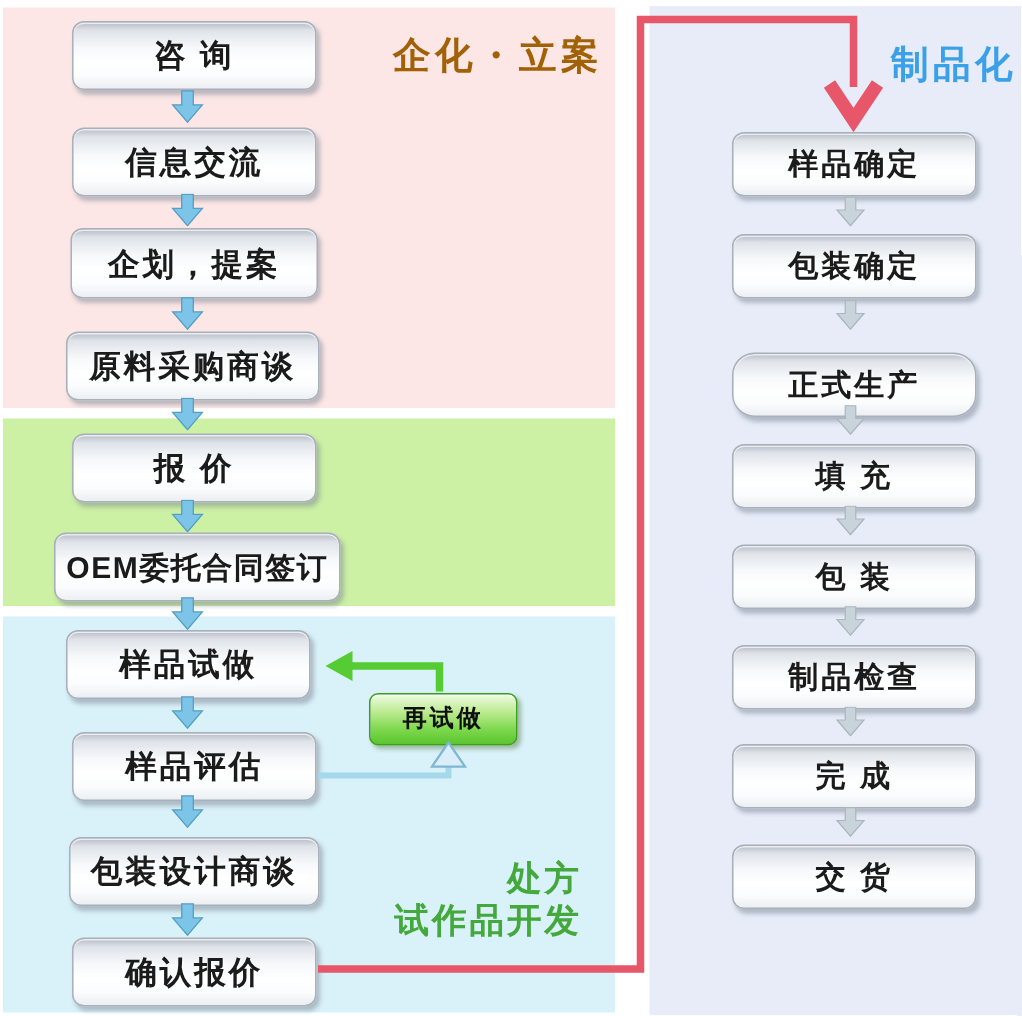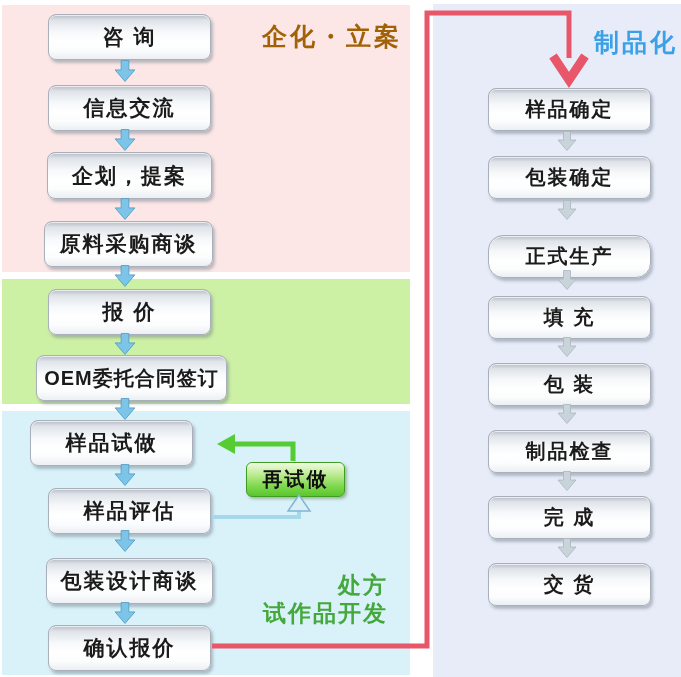--- a/index.html
+++ b/index.html
@@ -30,42 +30,42 @@
     text-shadow:1px 1px 1px rgba(255,255,255,0.9);
     z-index:2;
   }
   
   .l0{left:48px;top:14px; width:161px;height:44px;}
   .l1{left:48px;top:85px; width:161px;height:44px;}
   .l2{left:47px;top:152px;width:163px;height:45px;}
   .l3{left:44px;top:221px;width:167px;height:44px;}
   .l4{left:48px;top:289px;width:161px;height:44px;}
   .l5{left:36px;top:355px;width:189px;height:44px;font-size:20px;letter-spacing:1px;}
-  .l6{left:30px;top:420px;width:161px;height:44px;}
+  .l6{left:44px;top:420px;width:161px;height:44px;}
   .l7{left:48px;top:488px;width:161px;height:44px;}
   .l8{left:46px;top:558px;width:165px;height:44px;}
   .l9{left:48px;top:625px;width:161px;height:44px;}
   
   .r0{left:488px;top:88px; width:161px;height:41px;}
   .r1{left:488px;top:156px;width:161px;height:41px;}
   .r2{left:488px;top:235px;width:161px;height:41px;border-radius:15px;}
   .r3{left:488px;top:296px;width:161px;height:41px;}
   .r4{left:488px;top:363px;width:161px;height:41px;}
   .r5{left:488px;top:430px;width:161px;height:41px;font-family:Liberation Mono, monospace;}
   .r6{left:488px;top:496px;width:161px;height:41px;}
   .r7{left:488px;top:563px;width:161px;height:41px;}
   .rnode{font-size:20px;}
   
   .retry{
     position:absolute;left:246px;top:462px;width:97px;height:33px;
     display:flex;align-items:center;justify-content:center;
     border:1px solid #3f9e22;border-radius:6px;
     background:linear-gradient(180deg,#eefbe2 0%,#bdeb92 35%,#7ed84e 70%,#5bc52e 100%);
     box-shadow:2px 2px 3px rgba(80,120,60,0.45), inset 0 1px 0 rgba(255,255,255,0.8);
-    font-weight:bold;font-size:20px;color:#101010;letter-spacing:2px;z-index:2;
+    font-weight:bold;font-size:16px;color:#101010;letter-spacing:2px;z-index:2;
   }
   
   .overlay{position:absolute;left:0;top:0;width:681px;height:677px;z-index:3;pointer-events:none;}
 </style>
 </head>
 <body>
 
 <div class="canvas">
 
   <div class="region region-planning"></div>

